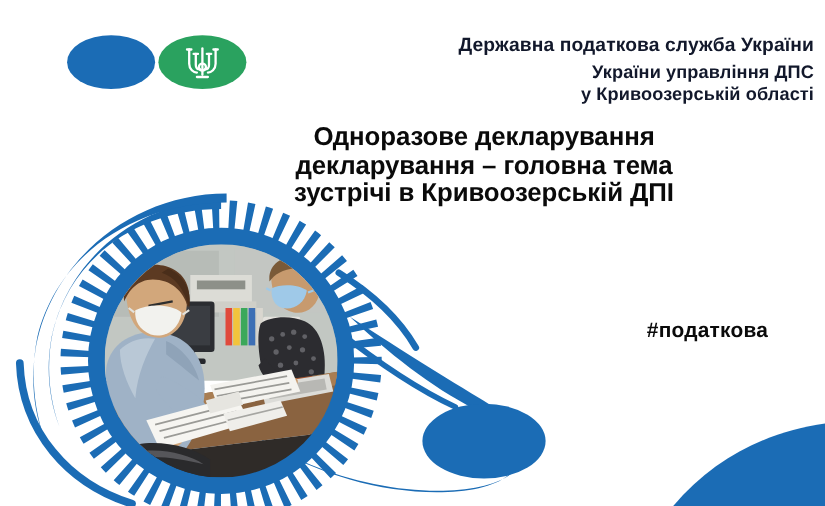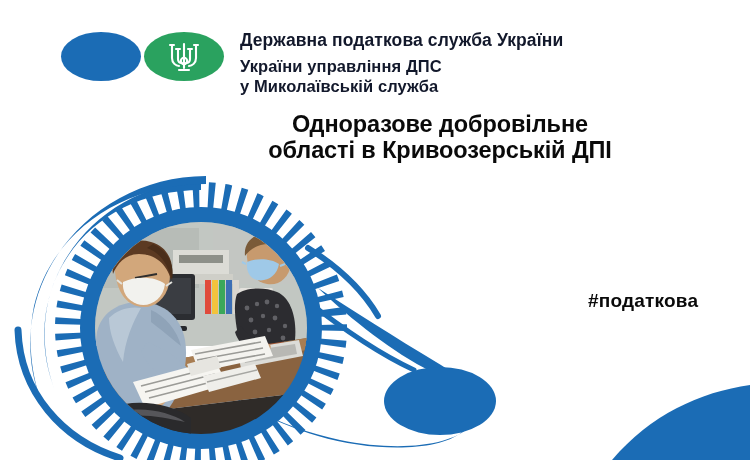--- a/index.html
+++ b/index.html
@@ -20,20 +20,21 @@
     overflow: hidden;
   }
 
   
   .brand-row {
     position: absolute;
     left: 0;
     top: 0;
     width: 600px;
     height: 110px;
+    text-align: right;
   }
   .logo-ovals {
     position: absolute;
     left: 61px;
     top: 32px;
     width: 162px;
     height: 49px;
   }
   .oval {
     position: absolute;
@@ -294,24 +295,25 @@
           <path d="M12,8 L16,8 M24,8 L28,8"></path>
           <path d="M15,29 L25,29"></path>
           <circle cx="20" cy="20" r="3.2"></circle>
         </g>
       </svg>
     </div>
 
     <div class="brand-text">
       <div class="brand-line-1">Державна податкова служба України</div>
       <div class="brand-line-2">України управління ДПС</div>
-      <div class="brand-line-3">у Миколаївській служба</div>
+      <div class="brand-line-3">у Кривоозерській області</div>
     </div>
   </div>
 
   <div class="headline">
-    <div>Одноразове добровільне</div>
-    <div>області в Кривоозерській ДПІ</div>
+    <div>Одноразове декларування</div>
+    <div>декларування – головна тема</div>
+    <div>зустрічі в Кривоозерській ДПІ</div>
   </div>
 
   <div class="hashtag">#податкова</div>
 
 </div>
 
 </body></html>

